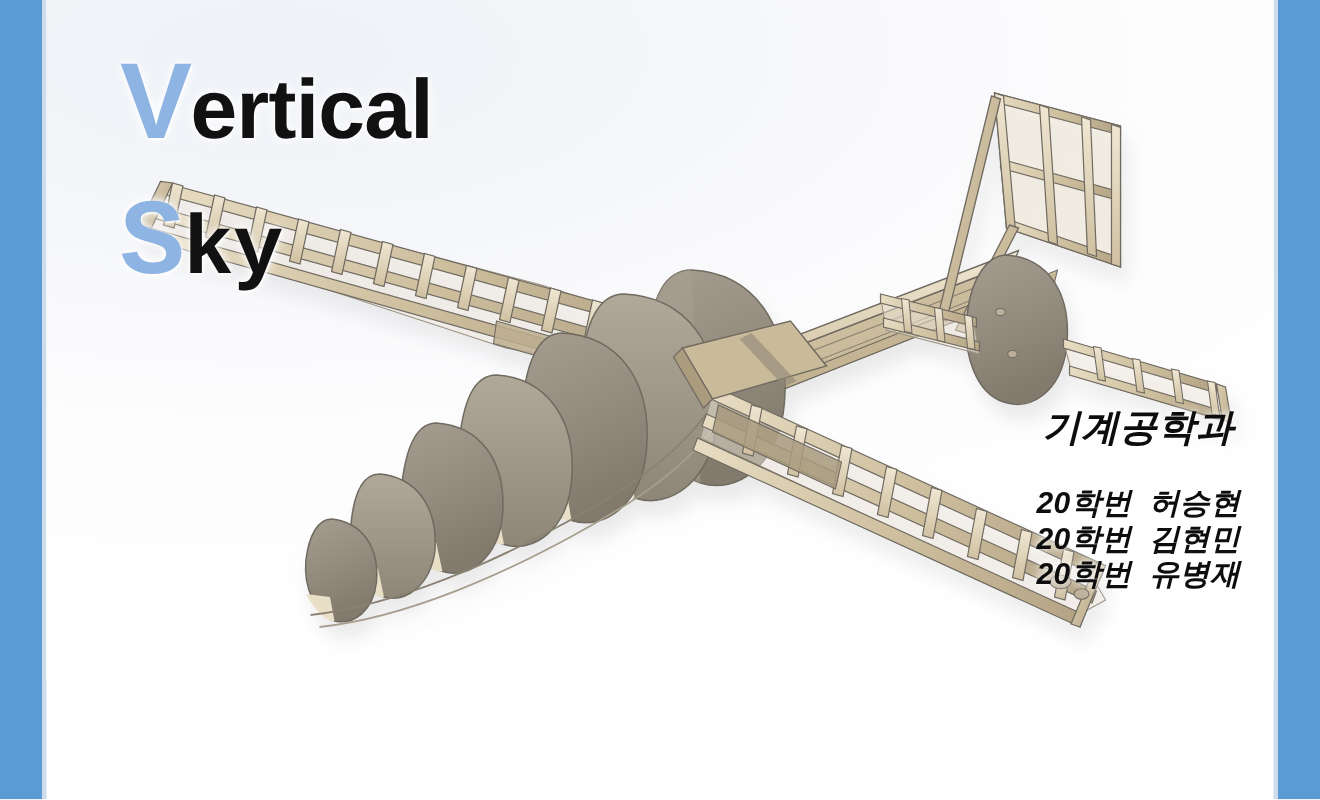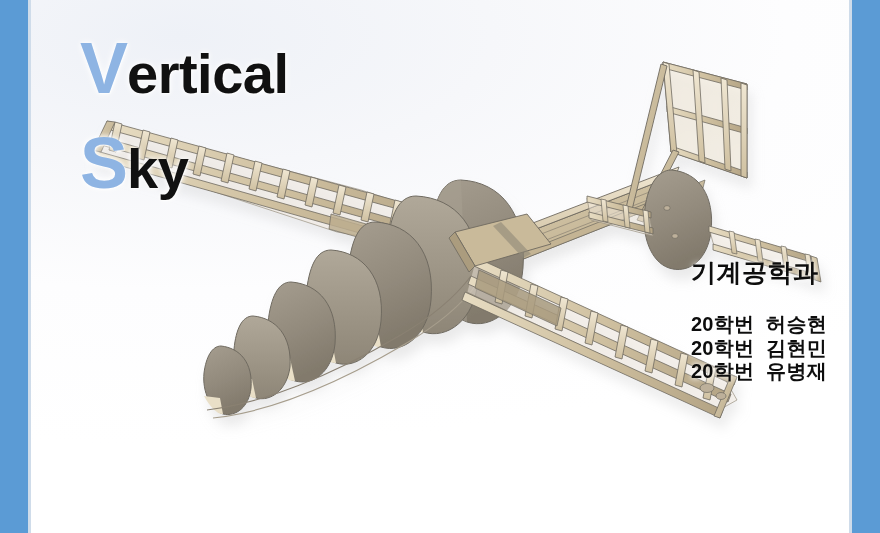--- a/index.html
+++ b/index.html
@@ -79,29 +79,30 @@
        0 0 9px rgba(255,255,255,0.85),
        1px 1px 0 rgba(255,255,255,0.6);
   }
   .title-line .cap {
     color: #8EB4E3;
     font-size: 72px;
     letter-spacing: -1px;
   }
   .tl1 { margin-bottom: 26px; }
   .tl2 { margin-bottom: 20px; margin-left: 0px; }
-  .tl3 { margin-bottom: 0; }
+  .tl3 { margin-bottom: 0; font-family: Liberation Mono, monospace; }
 
   
   .credits {
     position: absolute;
     right: 22px;
-    top: 256px;
+    top: 268px;
     z-index: 6;
-    text-align: left;
+    text-align: center;
+    font-style: italic;
   }
   .dept {
     margin: 0 0 24px 0;
     font-size: 25px;
     font-weight: bold;
     color: #0d0d0d;
     letter-spacing: 0.5px;
     text-shadow: 0 0 5px rgba(255,255,255,0.95), 0 0 9px rgba(255,255,255,0.8);
   }
   .member-list {

